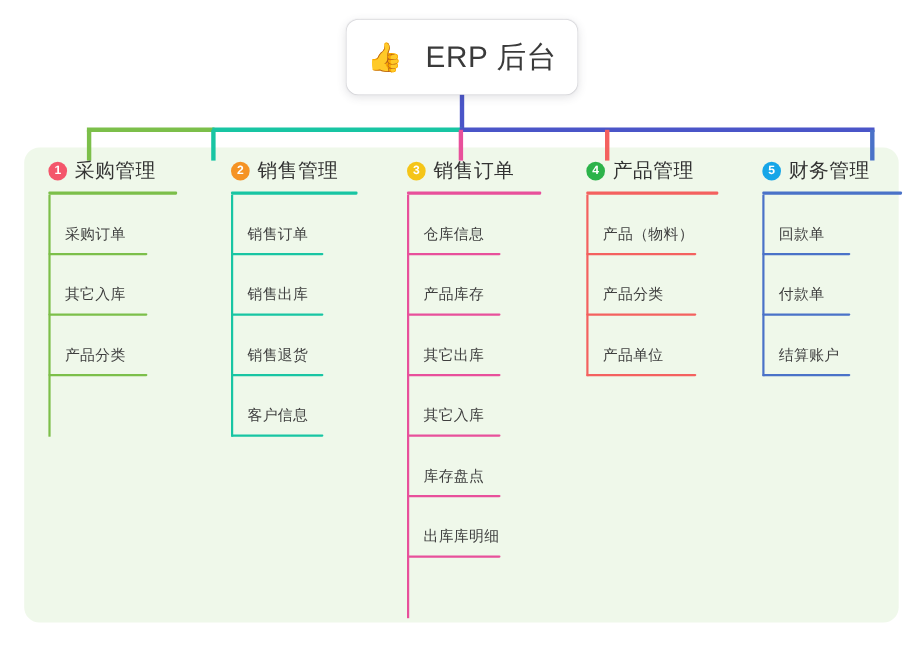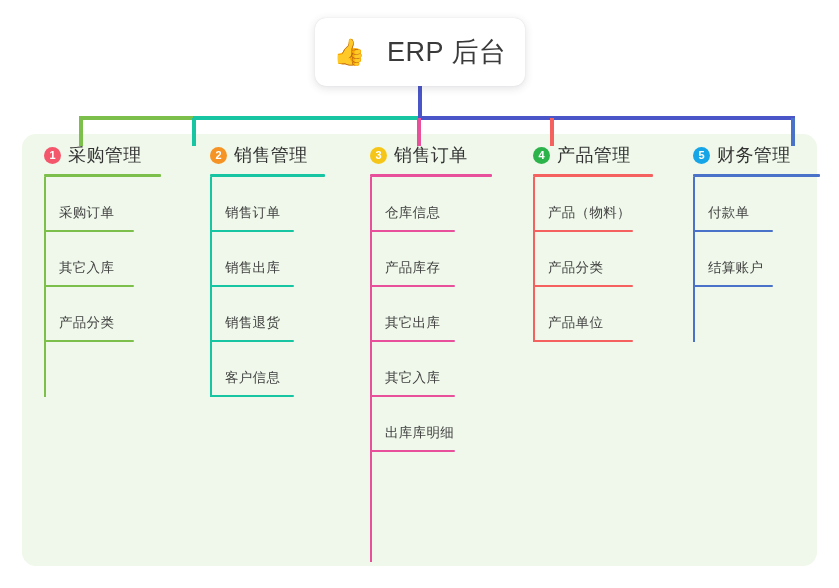--- a/index.html
+++ b/index.html
@@ -234,20 +234,24 @@
           </div>
           <div class="leaf">
             <span class="leaf-label">其它出库</span>
             <div class="leaf-rule" style="background: rgb(232, 80, 155); width: 85px;"></div>
           </div>
           <div class="leaf">
             <span class="leaf-label">其它入库</span>
             <div class="leaf-rule" style="background: rgb(232, 80, 155); width: 85px;"></div>
           </div>
           <div class="leaf">
+            <span class="leaf-label">库存盘点</span>
+            <div class="leaf-rule" style="background: rgb(232, 80, 155); width: 85px;"></div>
+          </div>
+          <div class="leaf">
             <span class="leaf-label">出库库明细</span>
             <div class="leaf-rule" style="background: rgb(232, 80, 155); width: 85px;"></div>
           </div>
         </div>
       </div>
       <div class="column" style="left: 520px; width: 150px;">
         <div class="col-head">
           <span class="badge" style="background: rgb(44, 179, 74);">4</span>
           <span class="col-title">产品管理</span>
         </div>
@@ -270,20 +274,24 @@
       </div>
       <div class="column" style="left: 680px; width: 140px;">
         <div class="col-head">
           <span class="badge" style="background: rgb(22, 166, 232);">5</span>
           <span class="col-title">财务管理</span>
         </div>
         <div class="col-rule" style="background: rgb(74, 114, 200); width: 127px; margin-left: 13px;"></div>
         <div class="leaves">
           <div class="spine" style="background: rgb(74, 114, 200); height: 165px;"></div>
           <div class="leaf">
+            <span class="leaf-label">回款单</span>
+            <div class="leaf-rule" style="background: rgb(74, 114, 200); width: 80px;"></div>
+          </div>
+          <div class="leaf">
             <span class="leaf-label">付款单</span>
             <div class="leaf-rule" style="background: rgb(74, 114, 200); width: 80px;"></div>
           </div>
           <div class="leaf">
             <span class="leaf-label">结算账户</span>
             <div class="leaf-rule" style="background: rgb(74, 114, 200); width: 80px;"></div>
           </div>
         </div>
       </div>
     </div>

